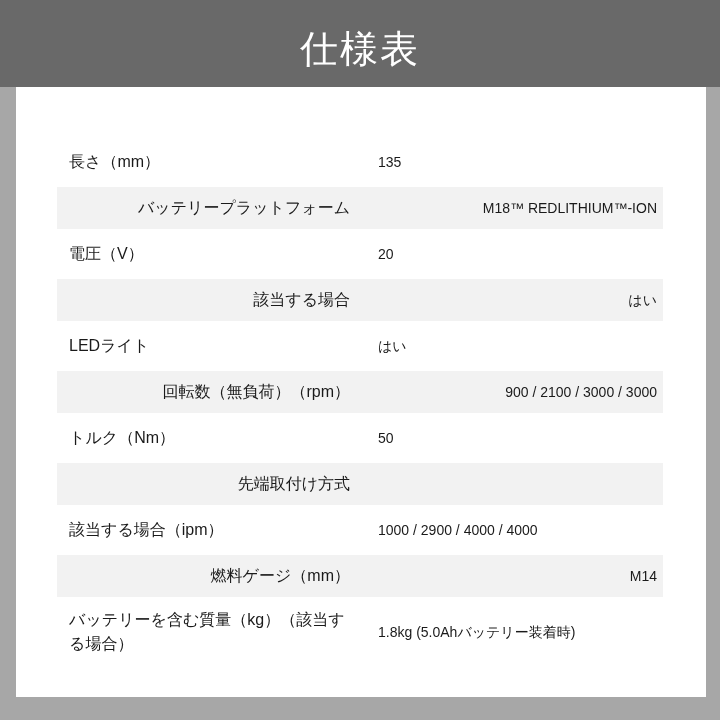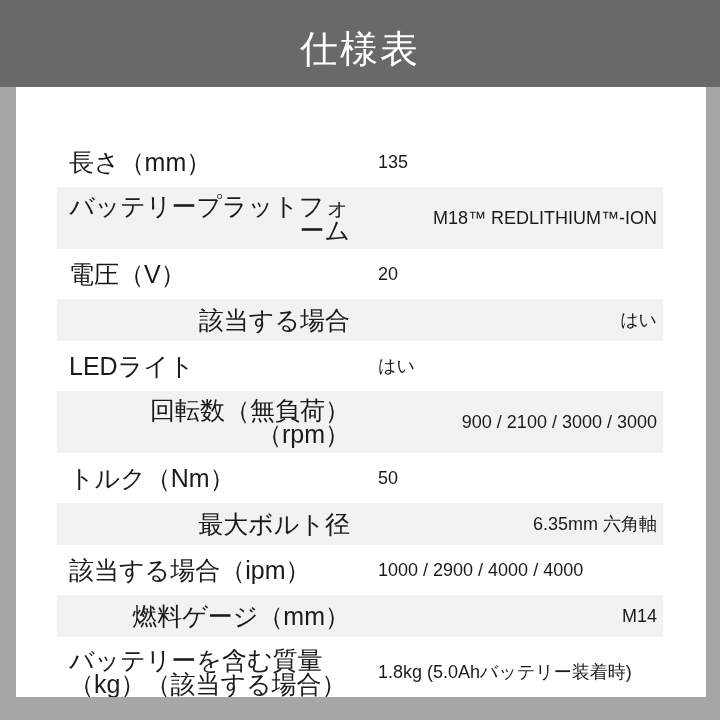--- a/index.html
+++ b/index.html
@@ -57,29 +57,29 @@
     background: transparent;
   }
   .spec-row.striped {
     background: var(--stripe, #f2f2f2);
     text-align: right;
   }
   .spec-label {
     width: 321px;
     flex: 0 0 321px;
     padding: 7px 28px 7px 12px;
-    font-size: 25px;
+    font-size: 16px;
     line-height: 24px;
     font-weight: 500;
     color: var(--text, #1a1a1a);
   }
   .spec-value {
     flex: 1;
     padding: 7px 6px 7px 0;
-    font-size: 18px;
+    font-size: 14px;
     line-height: 24px;
     font-weight: 500;
     color: var(--text, #1a1a1a);
   }
   .bottom-strip {
     position: absolute;
     left: 0; top: 697px;
     width: 720px; height: 23px;
     background: var(--frame, #a7a7a7);
   }
@@ -125,22 +125,21 @@
         <div class="spec-label">回転数（無負荷）（rpm）</div>
         <div class="spec-value">900 / 2100 / 3000 / 3000</div>
       </div>
 
       <div class="spec-row">
         <div class="spec-label">トルク（Nm）</div>
         <div class="spec-value">50</div>
       </div>
 
       <div class="spec-row striped">
-        <div class="spec-label">最大ボルト径</div>
-        <div class="spec-value">6.35mm 六角軸</div>
+        <div class="spec-label">先端取付け方式</div>
       </div>
 
       <div class="spec-row">
         <div class="spec-label">該当する場合（ipm）</div>
         <div class="spec-value">1000 / 2900 / 4000 / 4000</div>
       </div>
 
       <div class="spec-row striped">
         <div class="spec-label">燃料ゲージ（mm）</div>
         <div class="spec-value">M14</div>

